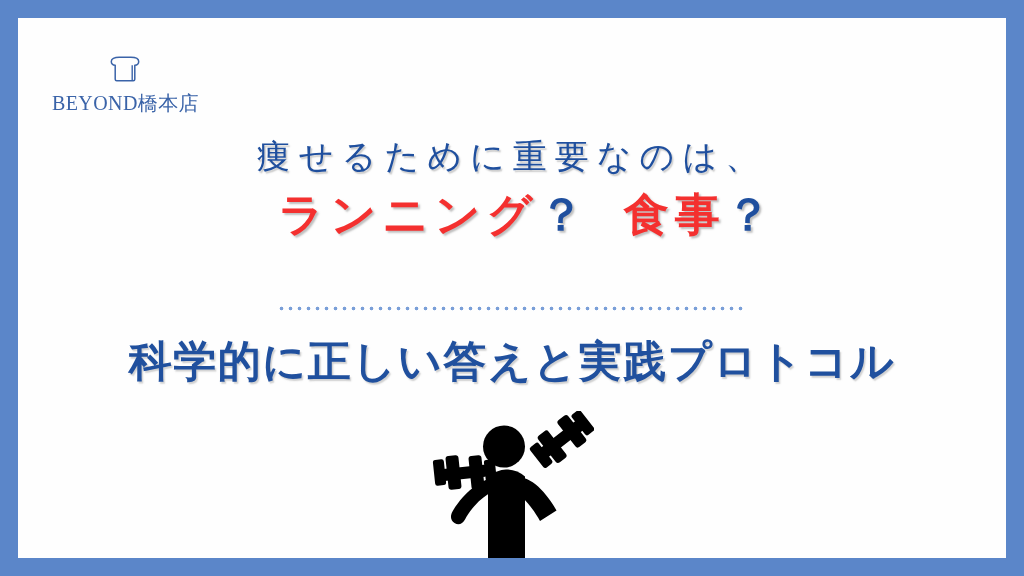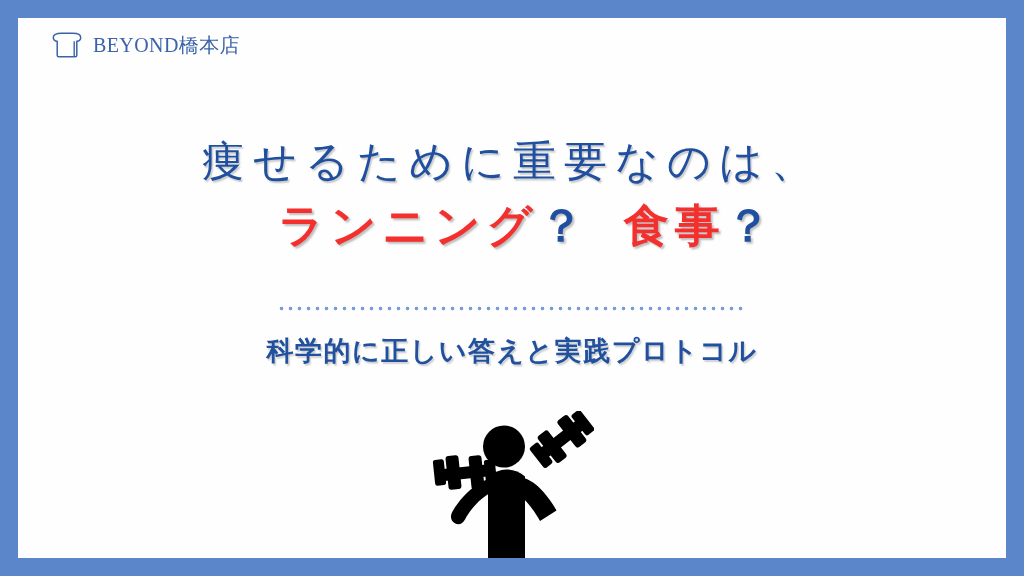--- a/index.html
+++ b/index.html
@@ -30,24 +30,25 @@
     bottom: 18px;
     background: #fefefe;
     box-sizing: border-box;
     overflow: hidden;
   }
 
   
   .brand {
     position: absolute;
     left: 34px;
-    top: 14px;
+    top: 38px;
     display: flex;
     align-items: center;
     gap: 11px;
+    flex-direction: column;
   }
   .brand-icon {
     width: 30px;
     height: 26px;
     display: block;
     flex: 0 0 auto;
   }
   .brand-name {
     font-family: "Liberation Serif", serif;
     font-size: 20px;
@@ -63,21 +64,21 @@
     left: 0;
     right: 0;
     top: 118px;
     text-align: center;
   }
   .headline-line {
     line-height: 1.18;
     white-space: nowrap;
   }
   .headline-line-1 {
-    font-size: 43px;
+    font-size: 34px;
     font-weight: 400;
     letter-spacing: 8px;
     color: #1f4f9e;
     text-shadow: 1.5px 1.5px 1.5px rgba(140,140,140,0.45);
   }
   .headline-line-2 {
     font-size: 45px;
     font-weight: 700;
     letter-spacing: 6px;
     margin-top: 12px;
@@ -102,21 +103,21 @@
     background-position: 0 50%;
   }
 
   
   .subtitle {
     position: absolute;
     left: 0;
     right: 0;
     top: 315px;
     text-align: center;
-    font-size: 27px;
+    font-size: 43px;
     font-weight: 700;
     letter-spacing: 1.5px;
     color: #20509e;
     white-space: nowrap;
     text-shadow: 1.5px 1.5px 1.5px rgba(140,140,140,0.4);
   }
 
   
   .illustration {
     position: absolute;

